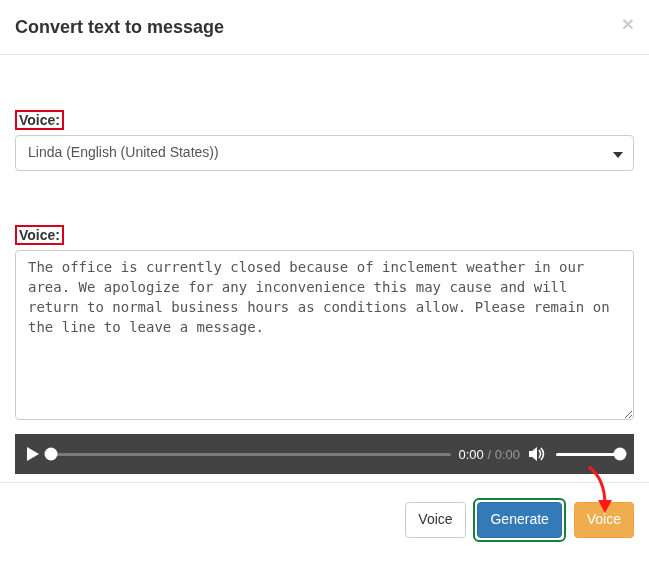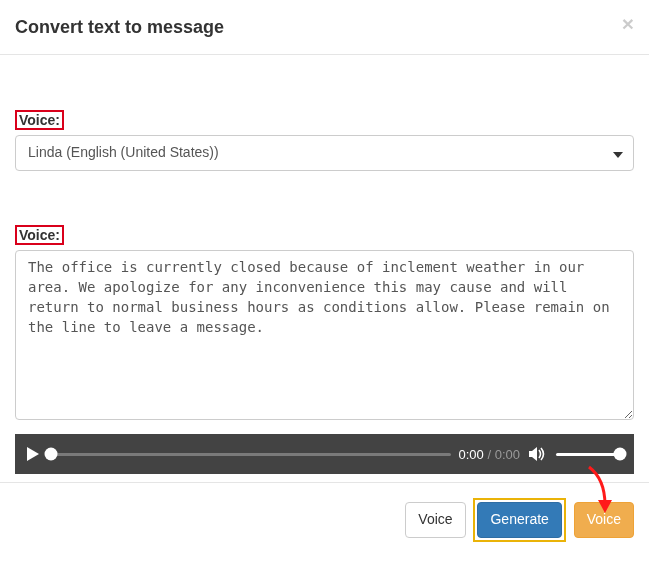--- a/index.html
+++ b/index.html
@@ -179,23 +179,23 @@
     background: #337ab7;
     border: 1px solid #2e6da4;
   }
   .btn-warning {
     color: #fff;
     background: #f0ad4e;
     border: 1px solid #eea236;
   }
   .highlight-wrap {
     display: inline-block;
-    border: 2px solid #eab308;
+    border: 2px solid #15803d;
     padding: 2px;
-    border-radius: 0;
+    border-radius: 6px;
     margin-left: 4px;
   }
   .highlight-wrap .btn { margin-left: 0; }
   .arrow-annot {
     position: absolute;
     right: 32px;
     top: -18px;
     pointer-events: none;
   }
 </style>

